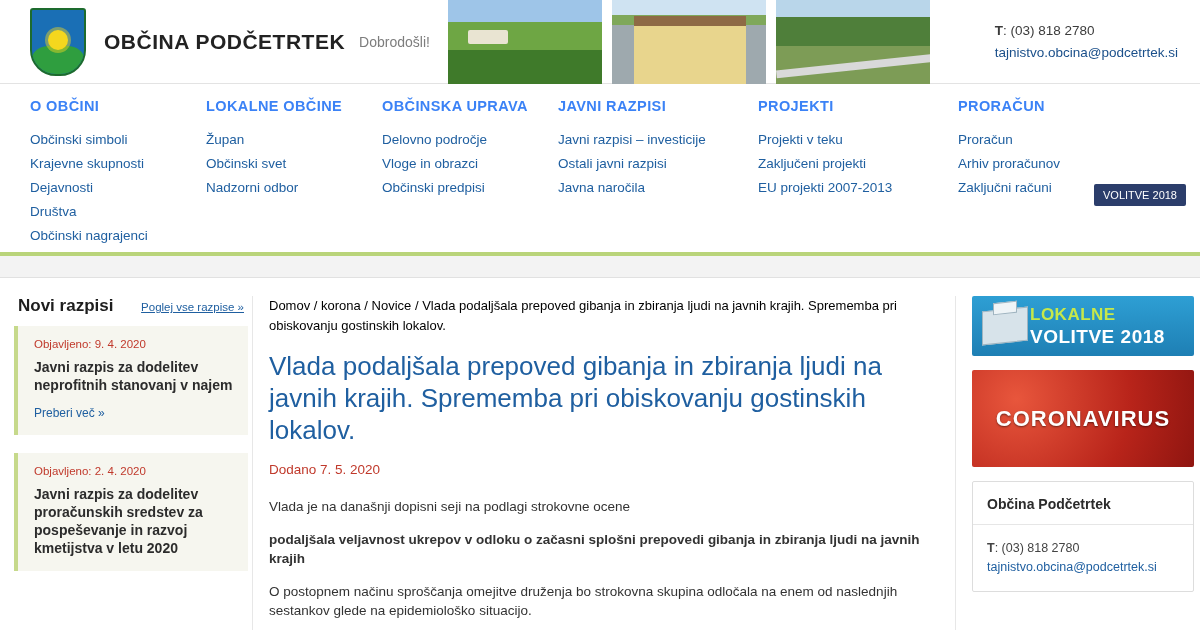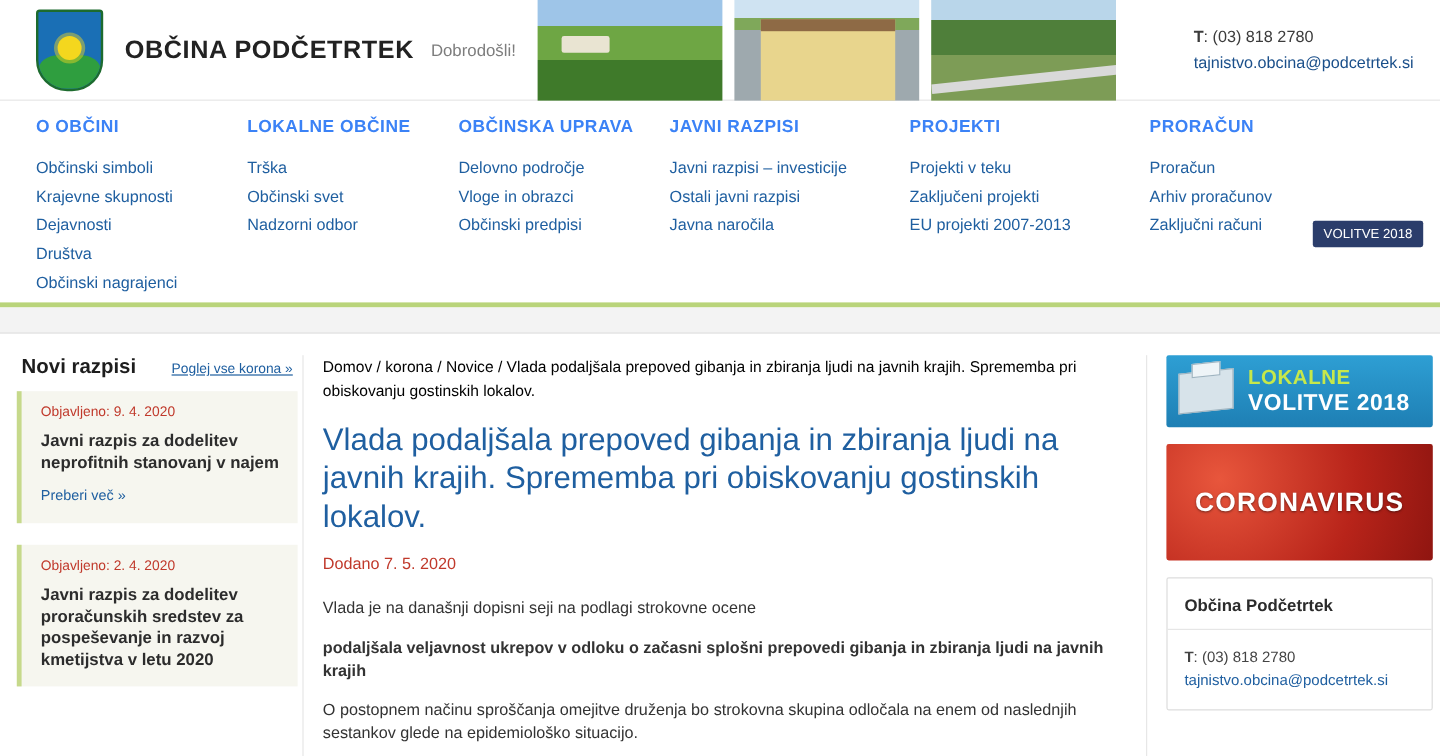--- a/index.html
+++ b/index.html
@@ -214,21 +214,21 @@
     margin-left: 10px;
     background: #d7e3ea;
     border: 1px solid #9fb4c0;
     transform: skewY(-6deg);
     position: relative;
   }
   .ballot:after {
     content: ""; position: absolute; left: 10px; top: -8px;
     width: 22px; height: 10px; background: #eef4f7; border: 1px solid #9fb4c0;
   }
-  .banner-elections .txt { margin-left: 12px; line-height: 1; }
+  .banner-elections .txt { margin-left: 2px; line-height: 1; }
   .banner-elections .l1 { color: #c6e84a; font-size: 17px; font-weight: bold; letter-spacing: 0.5px; }
   .banner-elections .l2 { color: #ffffff; font-size: 19px; font-weight: bold; letter-spacing: 0.5px; margin-top: 4px; }
   .banner-corona {
     height: 97px;
     background: radial-gradient(circle at 20% 30%, #e8563c, #b8241a 60%, #8f1510);
     display: flex; align-items: center; justify-content: center;
   }
   .banner-corona .ctxt {
     color: #ffffff;
     font-size: 22px;
@@ -292,21 +292,21 @@
       <div class="nav-head">O OBČINI</div>
       <a class="nav-link" href="#">Občinski simboli</a>
       <a class="nav-link" href="#">Krajevne skupnosti</a>
       <a class="nav-link" href="#">Dejavnosti</a>
       <a class="nav-link" href="#">Društva</a>
       <a class="nav-link" href="#">Občinski nagrajenci</a>
     </div>
 
     <div class="nav-col">
       <div class="nav-head">LOKALNE OBČINE</div>
-      <a class="nav-link" href="#">Trška</a>
+      <a class="nav-link" href="#">Župan</a>
       <a class="nav-link" href="#">Občinski svet</a>
       <a class="nav-link" href="#">Nadzorni odbor</a>
     </div>
 
     <div class="nav-col">
       <div class="nav-head">OBČINSKA UPRAVA</div>
       <a class="nav-link" href="#">Delovno področje</a>
       <a class="nav-link" href="#">Vloge in obrazci</a>
       <a class="nav-link" href="#">Občinski predpisi</a>
     </div>
@@ -335,21 +335,21 @@
   </div>
   <div class="elections-badge">VOLITVE 2018</div>
 </div>
 <div class="nav-strip"></div>
 
 <div class="main">
 
   <div class="left-col">
     <div class="left-head">
       <div class="left-title">Novi razpisi</div>
-      <a class="left-all" href="#">Poglej vse korona »</a>
+      <a class="left-all" href="#">Poglej vse razpise »</a>
     </div>
 
     <div class="razpis">
       <div class="date">Objavljeno: 9. 4. 2020</div>
       <div class="title">Javni razpis za dodelitev neprofitnih stanovanj v najem</div>
       <a class="more" href="#">Preberi več »</a>
     </div>
 
     <div class="razpis">
       <div class="date">Objavljeno: 2. 4. 2020</div>

